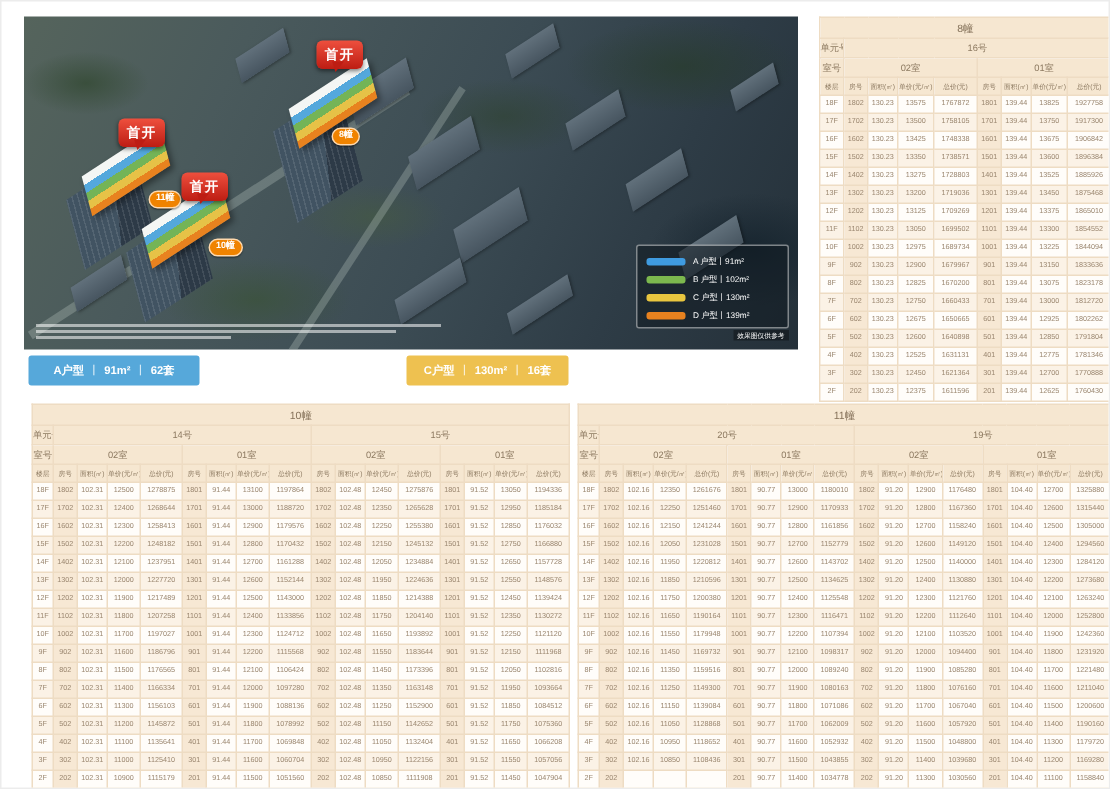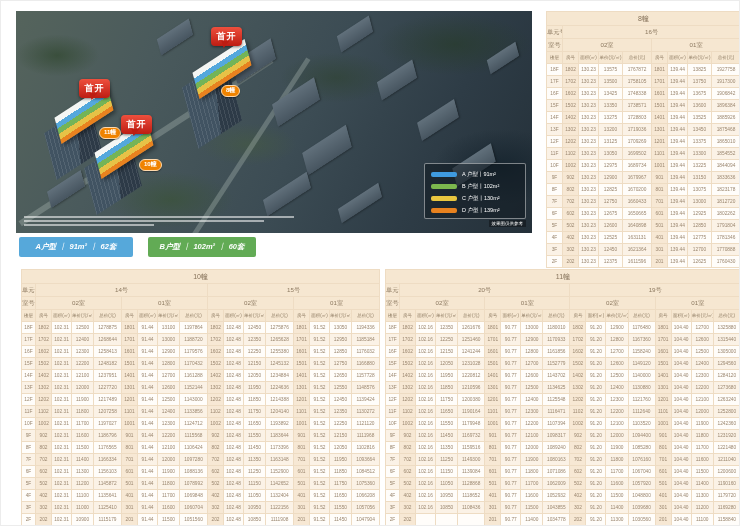--- a/index.html
+++ b/index.html
@@ -38,21 +38,21 @@
   .legend-row{display:flex;align-items:center;height:12px;}
   .legend-swatch{width:26px;height:5px;border-radius:2px;margin-right:5px;flex:none;}
   .legend-label{color:#fff;font-size:5.5px;white-space:nowrap;}
   .disclaimer{position:absolute;left:8px;bottom:5px;z-index:6;}
   .disclaimer i{display:block;height:2px;background:rgba(255,255,255,.55);margin-bottom:2px;}
   .render-note{position:absolute;right:6px;bottom:6px;color:#fff;font-size:4.5px;
                background:rgba(0,0,0,.35);padding:1px 3px;z-index:6;}
 
   
   .chip{position:absolute;top:236px;height:20px;border-radius:2px;color:#fff;
-        font-size:7.5px;font-weight:bold;line-height:20px;text-align:center;white-space:nowrap;font-style:italic;}
+        font-size:7.5px;font-weight:bold;line-height:20px;text-align:center;white-space:nowrap;}
   .chip .dv{margin:0 3px;font-weight:normal;opacity:.9;}
 
   
   table{border-collapse:collapse;table-layout:fixed;position:absolute;background:#fffdfa;
         border:1px solid #eedcc3;}
   th,td{border:1px solid #eedcc3;overflow:hidden;white-space:nowrap;text-align:center;padding:0;}
   th{background:#f6e7d1;color:#8c7960;font-weight:normal;}
   tr.tt th{height:13px;font-size:7px;color:#85725a;}
   tr.hu th{height:12px;font-size:6.2px;}
   tr.hr th{height:12px;font-size:6.2px;}
@@ -129,22 +129,22 @@
       <i style="width:270px;"></i>
         <i style="width:240px;"></i>
         <i style="width:130px;"></i>
     </div>
     <div class="render-note">效果图仅供参考</div>
   </div>
 
   <div class="chip" style="left: 18px; width: 114px; background: rgb(86, 168, 218);">
     <span>A户型</span><span class="dv">丨</span><span>91m²</span><span class="dv">丨</span><span>62套</span>
   </div>
-  <div class="chip" style="left: 147px; width: 108px; background: rgb(98, 171, 85);">
-    <span>B户型</span><span class="dv">丨</span><span>102m²</span><span class="dv">丨</span><span>60套</span>
+  <div class="chip" style="left: 270px; width: 108px; background: rgb(238, 193, 80);">
+    <span>C户型</span><span class="dv">丨</span><span>130m²</span><span class="dv">丨</span><span>16套</span>
   </div>
 
   <table class="t8 c9">
     <colgroup>
         <col style="width:16px;">
         <col style="width:16px;">
         <col style="width:20px;">
         <col style="width:24px;">
         <col style="width:29px;">
         <col style="width:16px;">

